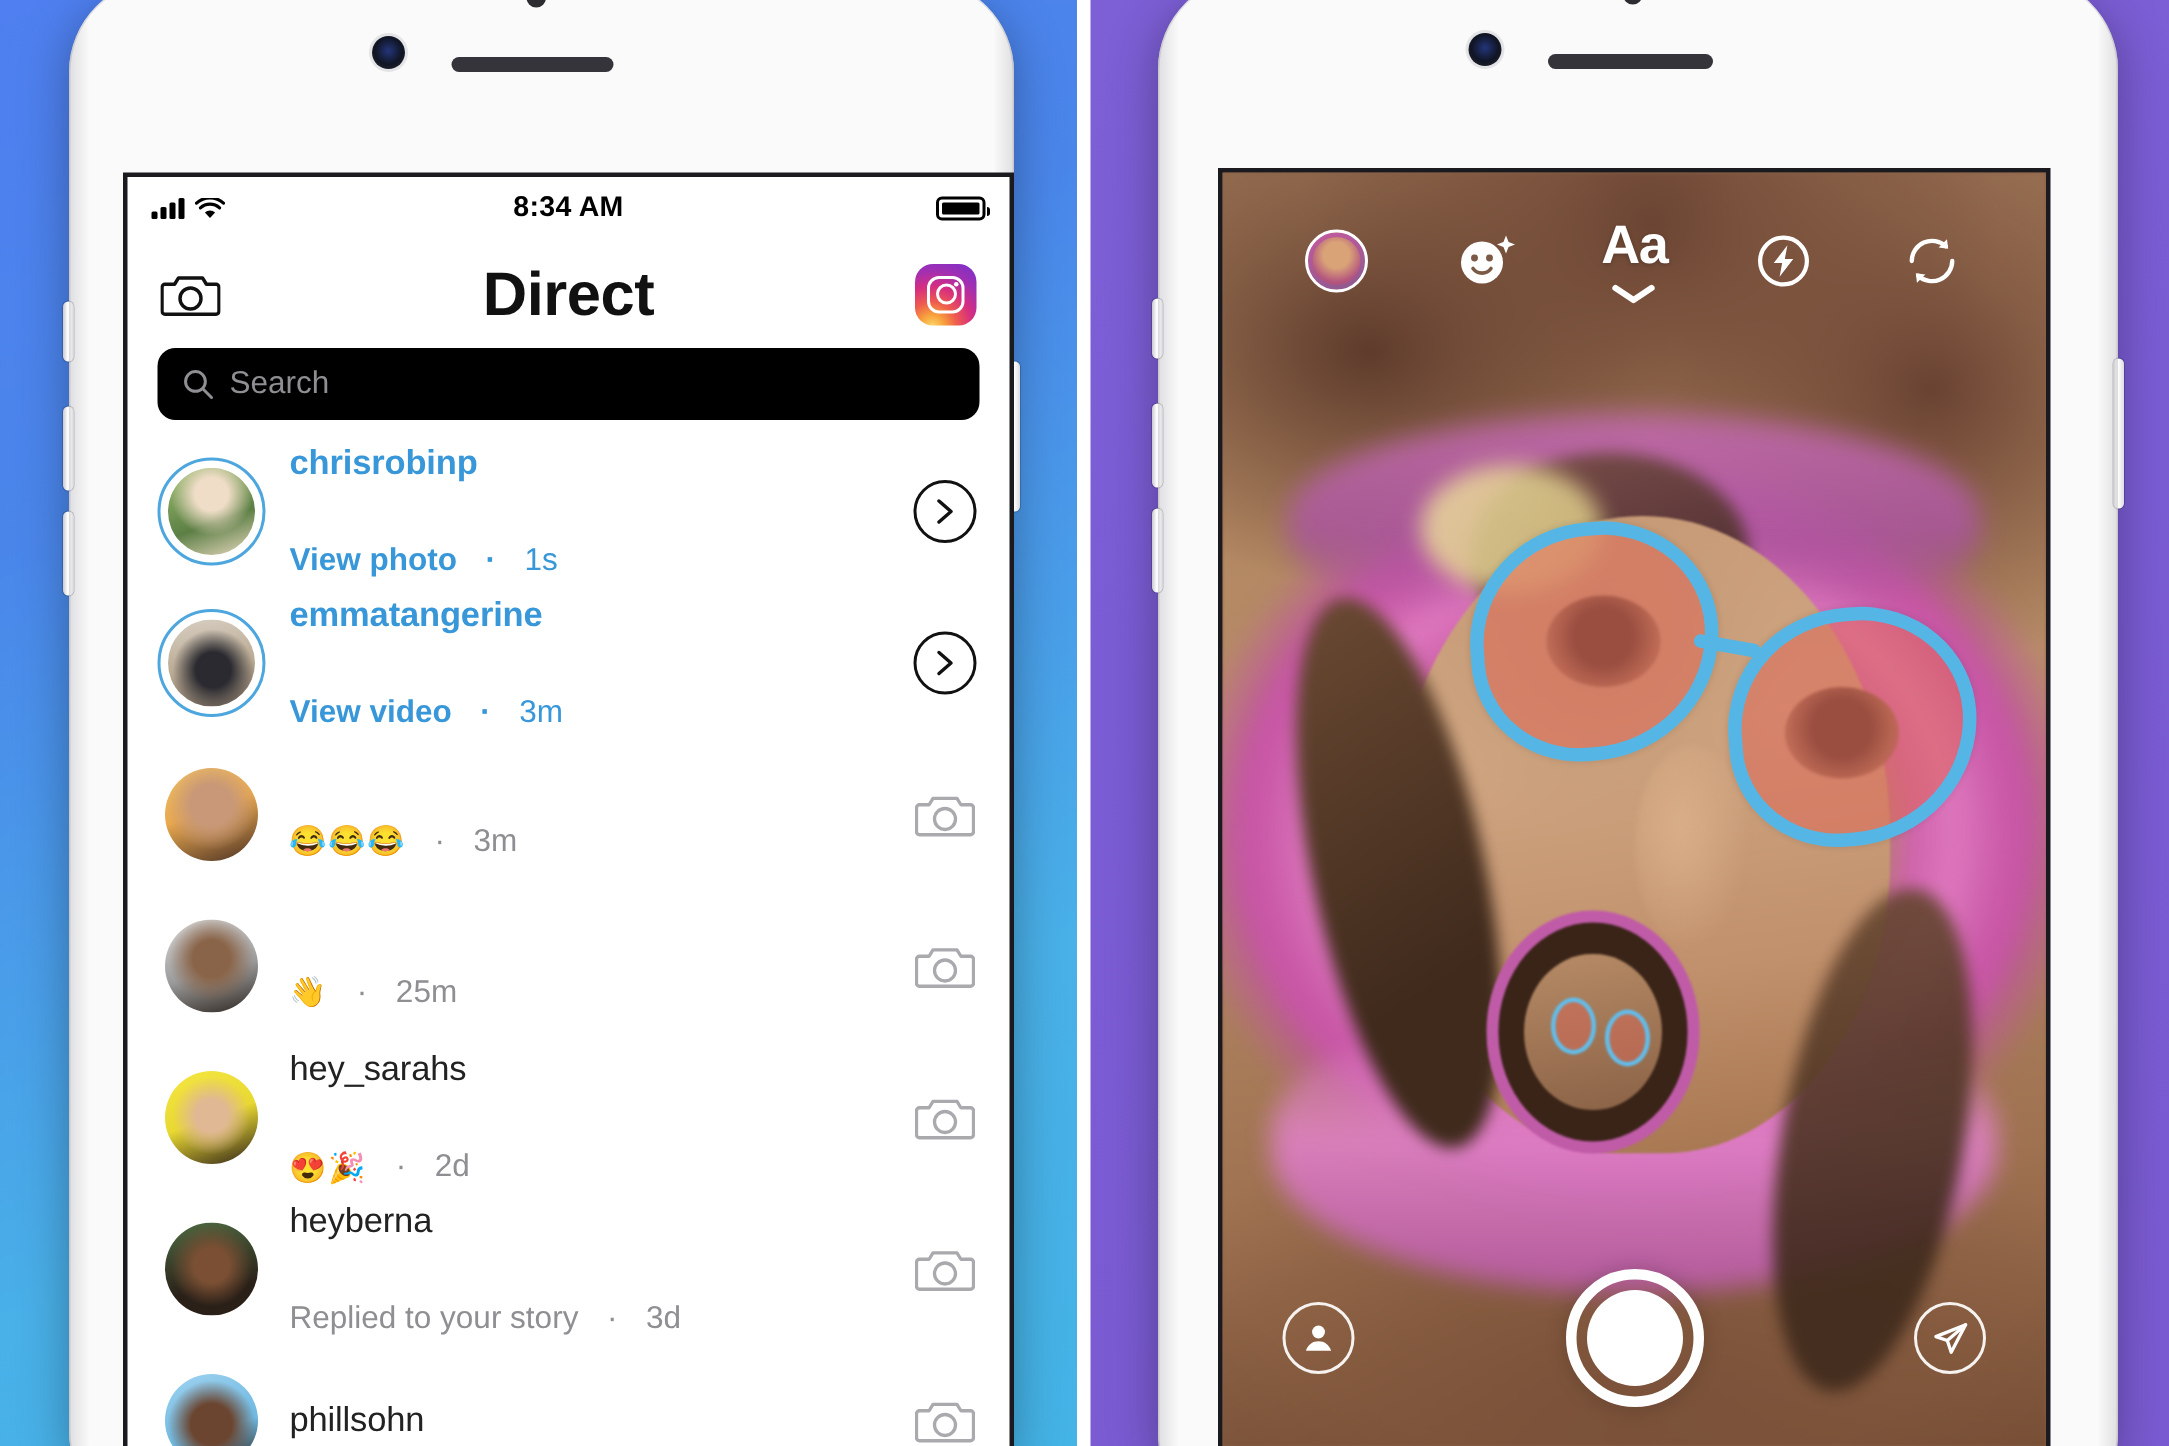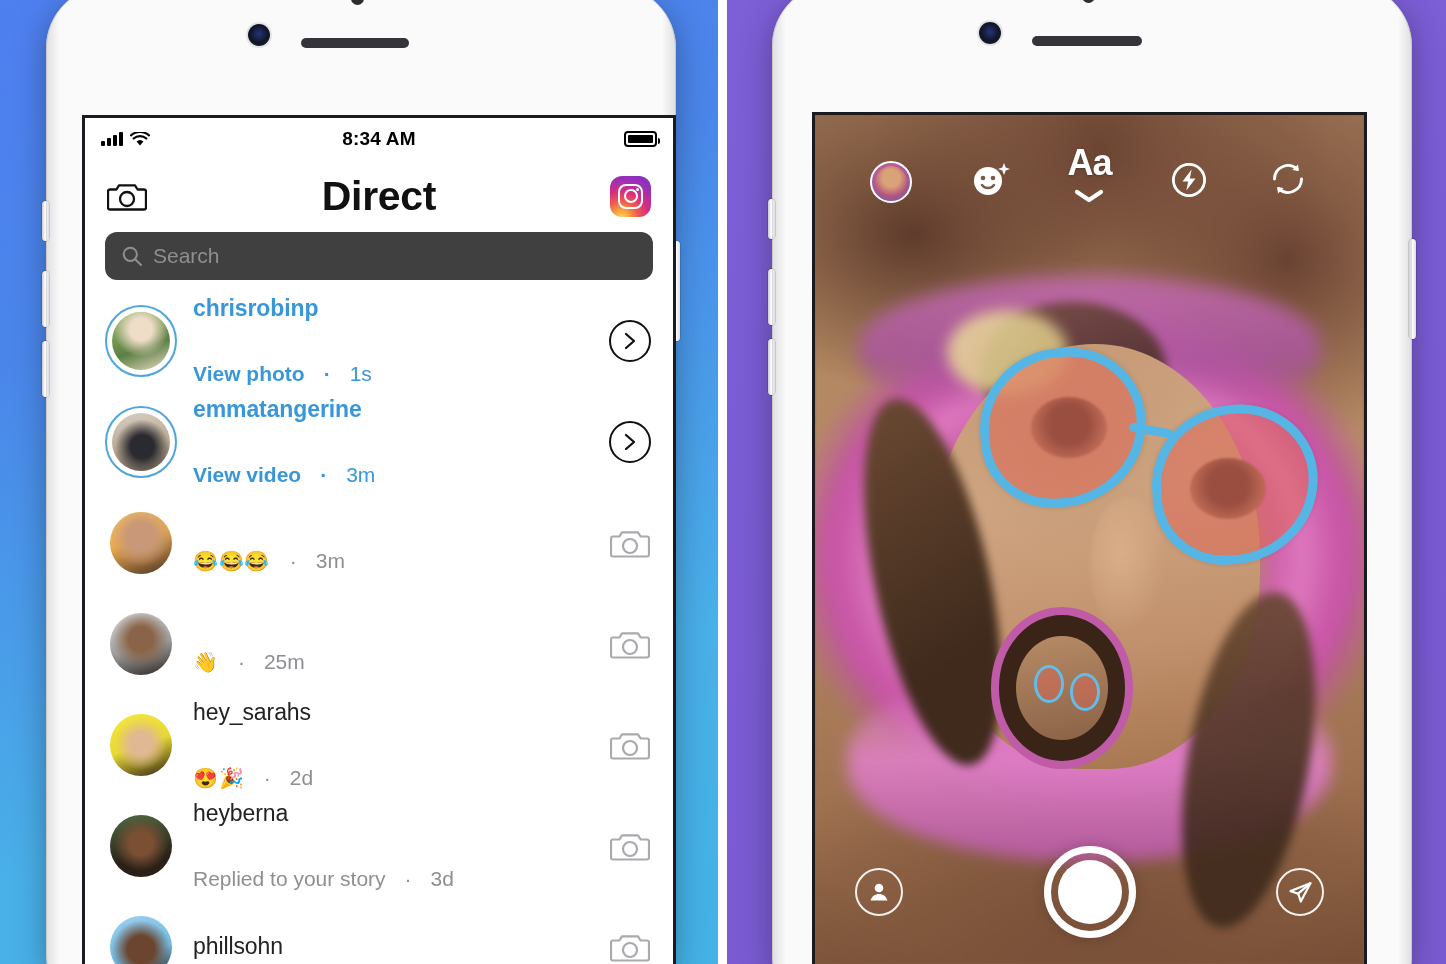--- a/index.html
+++ b/index.html
@@ -90,21 +90,21 @@
             display:flex;align-items:center;justify-content:center;}
   .ig-logo .ol{width:25px;height:25px;border:2.6px solid #fff;border-radius:8px;
             position:relative;display:flex;align-items:center;justify-content:center;}
   .ig-logo .ol::before{content:"";width:10px;height:10px;border:2.4px solid #fff;
             border-radius:50%;}
   .ig-logo .ol::after{content:"";position:absolute;top:2.2px;right:2.2px;
             width:3px;height:3px;background:#fff;border-radius:50%;}
 
   
   .search-wrap{ padding:0 20px 10px; }
-  .search-box{ height:48px;background:#404040;border-radius:12px;
+  .search-box{ height:48px;background:#000000;border-radius:12px;
                display:flex;align-items:center;gap:10px;padding:0 16px; }
   .search-ph{ font-size:21px;color:#8e8e93; }
 
   
   .dm-list{ }
   .dm-row{ display:flex;align-items:center;gap:16px;
            padding:11px 20px; height:101px; }
   .av-wrap{ position:relative; width:72px;height:72px;flex:none;
             display:flex;align-items:center;justify-content:center; }
   .av-wrap.ring{ }
@@ -243,21 +243,21 @@
   .mini-glass i:first-child{ left:0; }
   .mini-glass i:last-child{ right:0; top:22%; }
   .grain{
     position:absolute; inset:0;
     background:radial-gradient(ellipse 120% 90% at 50% 50%, rgba(0,0,0,0) 58%, rgba(0,0,0,.16) 100%);
   }
 
   
   .cam-top{
     position:absolute;left:0;right:0;top:30px;
-    display:flex;align-items:flex-end;justify-content:space-around;
+    display:flex;align-items:center;justify-content:space-around;
     padding:0 26px;
   }
   .cam-tool{ display:flex;flex-direction:column;align-items:center;gap:8px;
              width:62px; }
   .cam-avatar{ width:42px;height:42px;border-radius:50%;
                border:2.5px solid #fff;overflow:hidden;position:relative;
                background:linear-gradient(160deg,#c45a9e,#8a5a8e);}
   .cam-avatar .ia{ position:absolute;inset:3px;border-radius:50%;
                background:radial-gradient(circle at 50% 38%, #d9a377 0 34%, #b4557f 70%, #a04a74 100%); }
   .aa-txt{ color:#fff;font-size:36px;font-weight:700;line-height:1;

